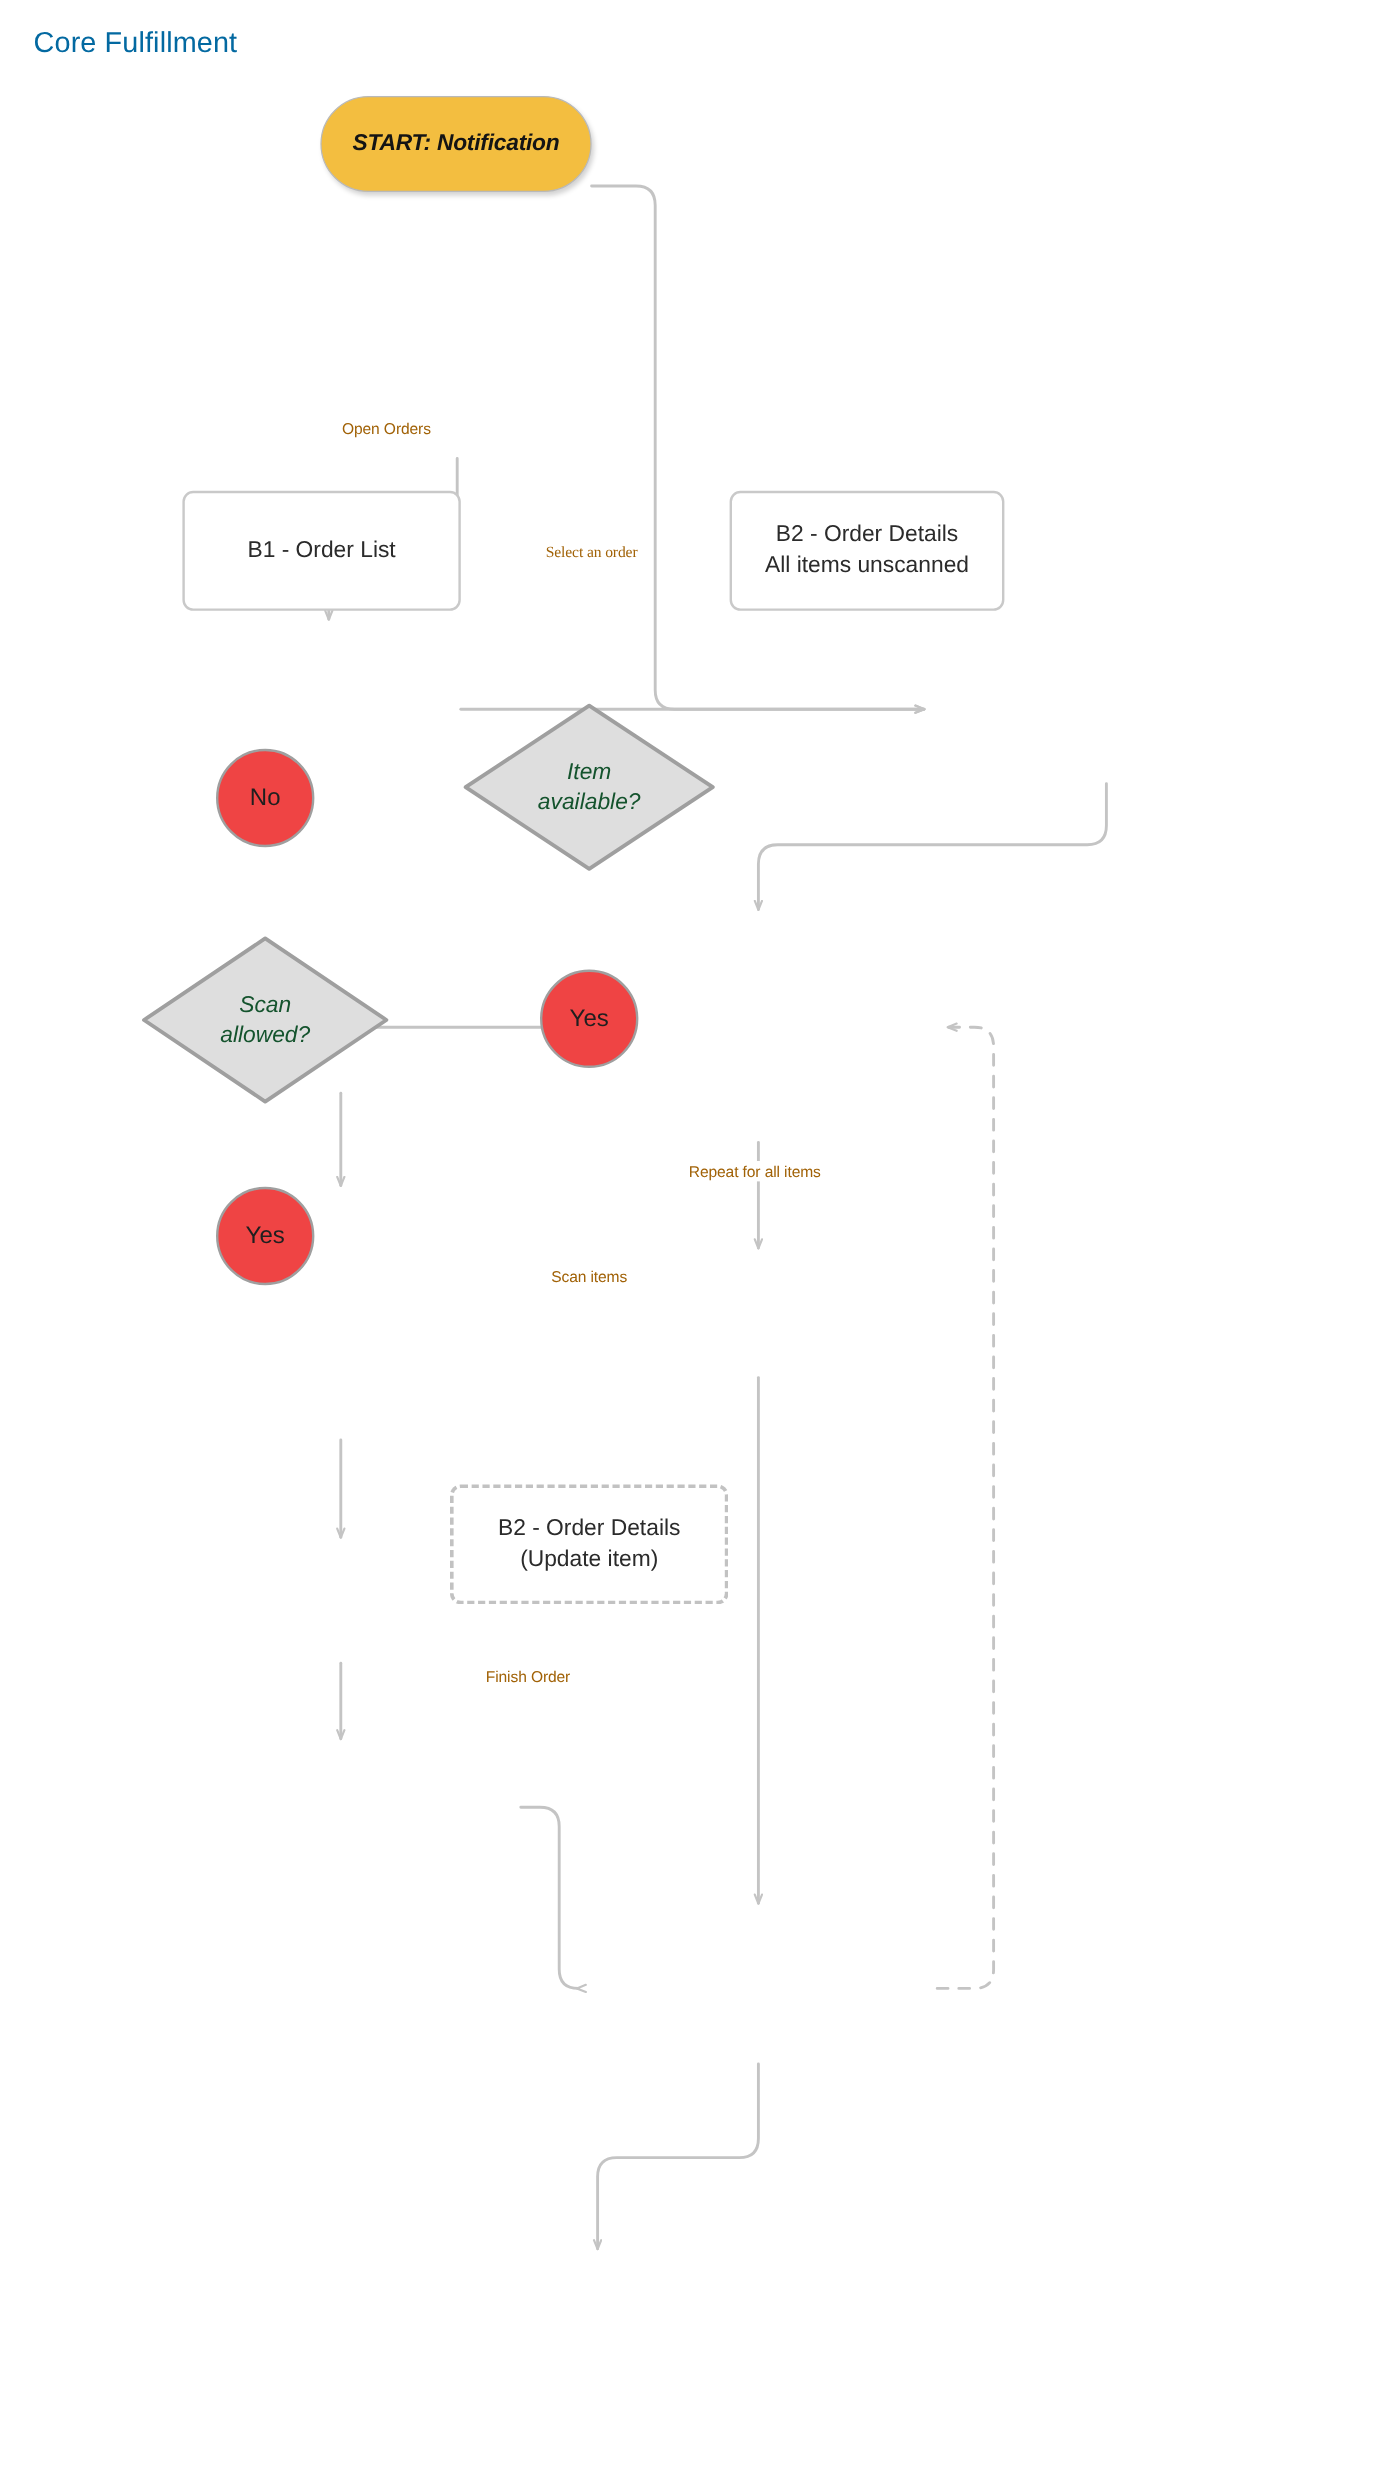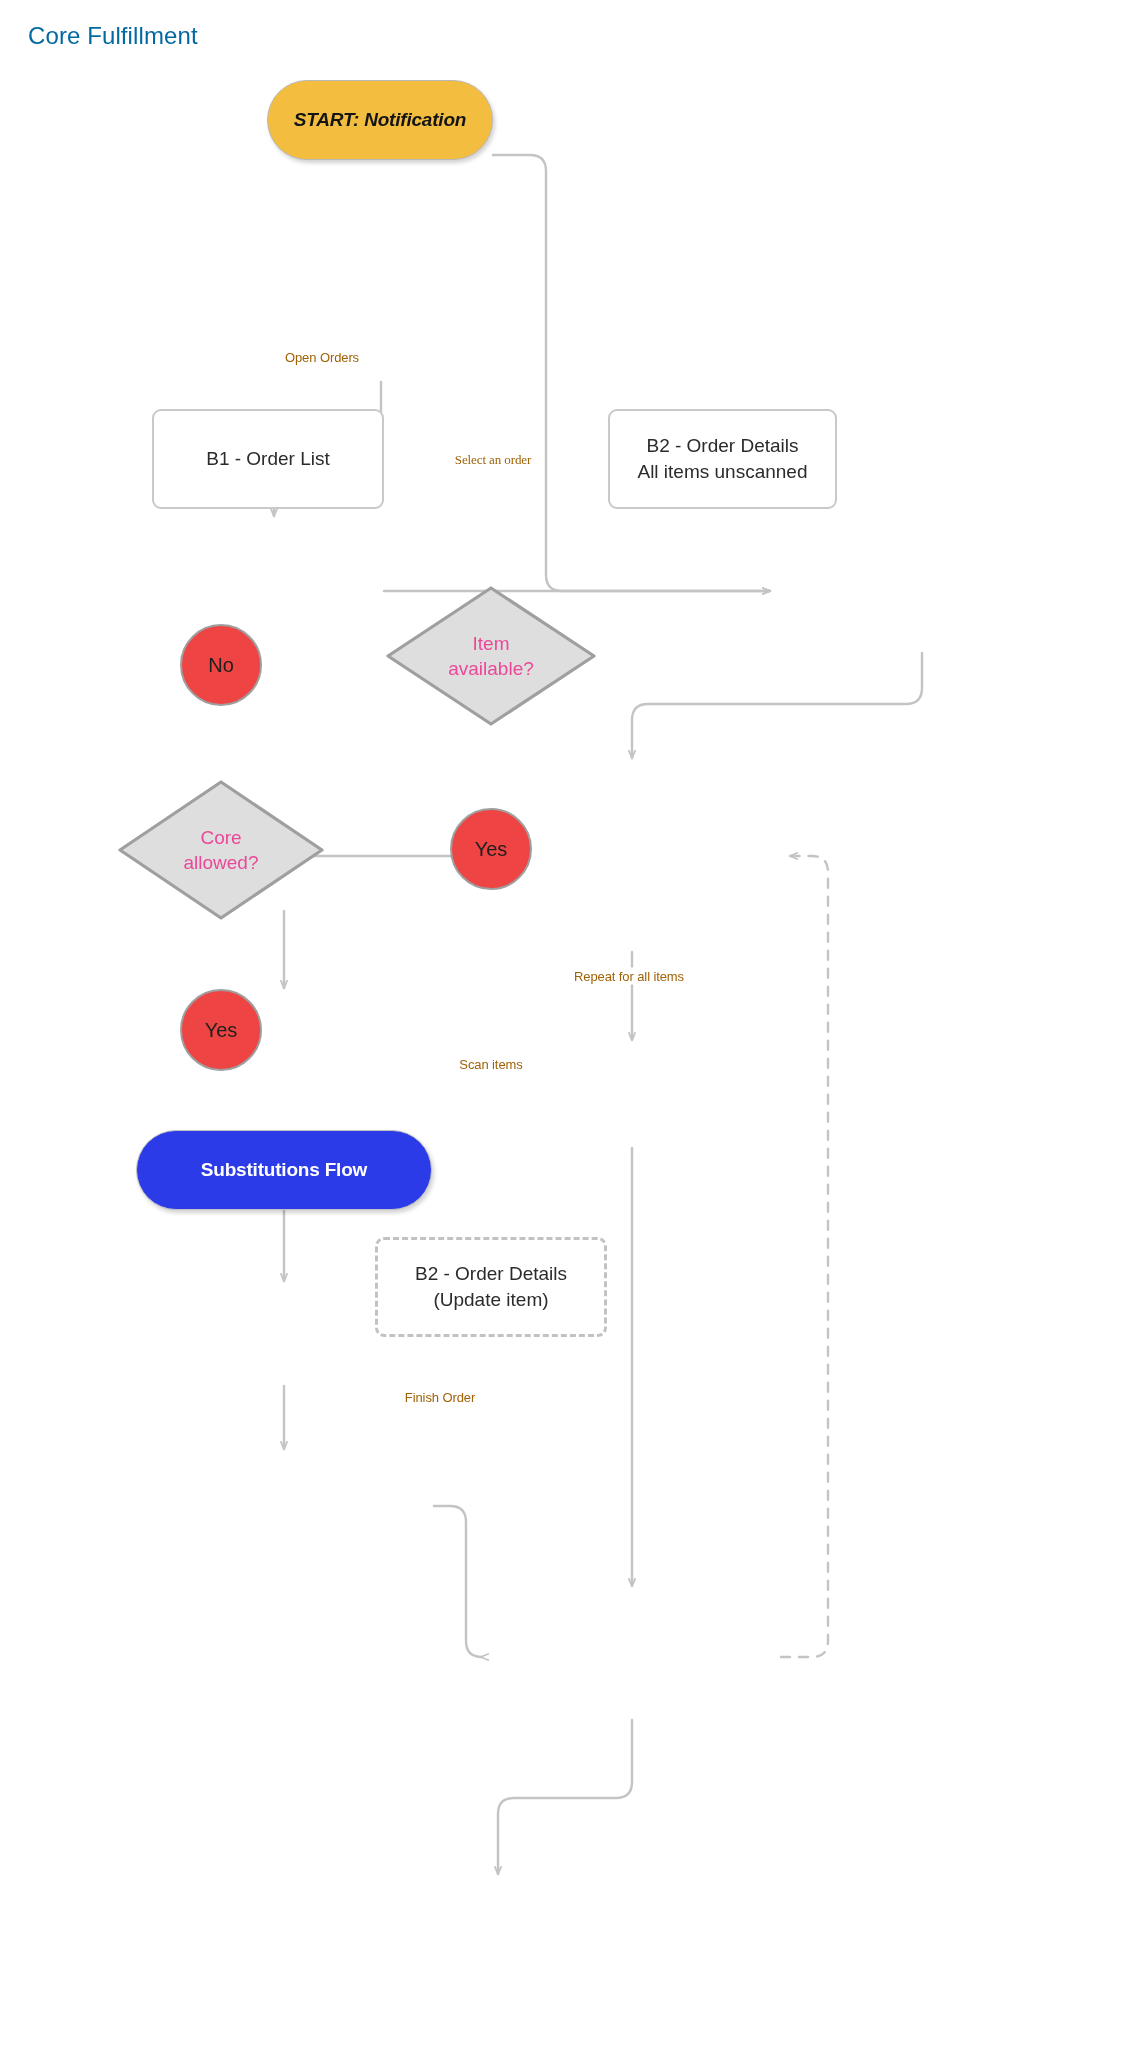--- a/index.html
+++ b/index.html
@@ -107,22 +107,23 @@
     position: absolute;
     left: 0;
     top: 0;
     width: 100%;
     height: 100%;
     display: flex;
     align-items: center;
     justify-content: center;
     text-align: center;
     font-size: 19px;
-    color: #ec4899;
+    color: #14532d;
     line-height: 1.32;
+    font-style: italic;
   }
 
   
   .circle {
     border-radius: 50%;
     background: #ef4444;
     border: 2px solid #9f9f9f;
     color: #1f1f1f;
     font-size: 20px;
   }
@@ -224,33 +225,30 @@
   <div class="node circle" style="left:450px; top:808px; width:82px; height:82px;">
     <span>Yes</span>
   </div>
 
   <div class="diamond-wrap" style="left:117px; top:779px; width:208px; height:142px;">
     <svg class="diamond-shape" viewBox="0 0 208 142" preserveAspectRatio="none">
       <polygon points="104,3 205,71 104,139 3,71" fill="#DEDEDE" stroke="#9f9f9f" stroke-width="3.2" stroke-linejoin="round"></polygon>
     </svg>
     <div class="diamond-label">
       <div>
-        <div>Core</div>
+        <div>Scan</div>
         <div>allowed?</div>
       </div>
     </div>
   </div>
 
   <div class="node circle" style="left:180px; top:989px; width:82px; height:82px;">
     <span>Yes</span>
   </div>
 
-  <div class="node pill pill-blue" style="left:136px; top:1130px; width:296px; height:80px;">
-    <span>Substitutions Flow</span>
-  </div>
 
   <div class="node rect-dashed" style="left:375px; top:1237px; width:232px; height:100px; flex-direction:column;">
     <span>B2 - Order Details</span>
     <span>(Update item)</span>
   </div>
 
 
   <div class="edge-label" style="left:322px; top:357px;">Open Orders</div>
 
   <div class="edge-label" style="left:493px; top:460px;font-family:Liberation Serif, serif;">Select an order</div>

